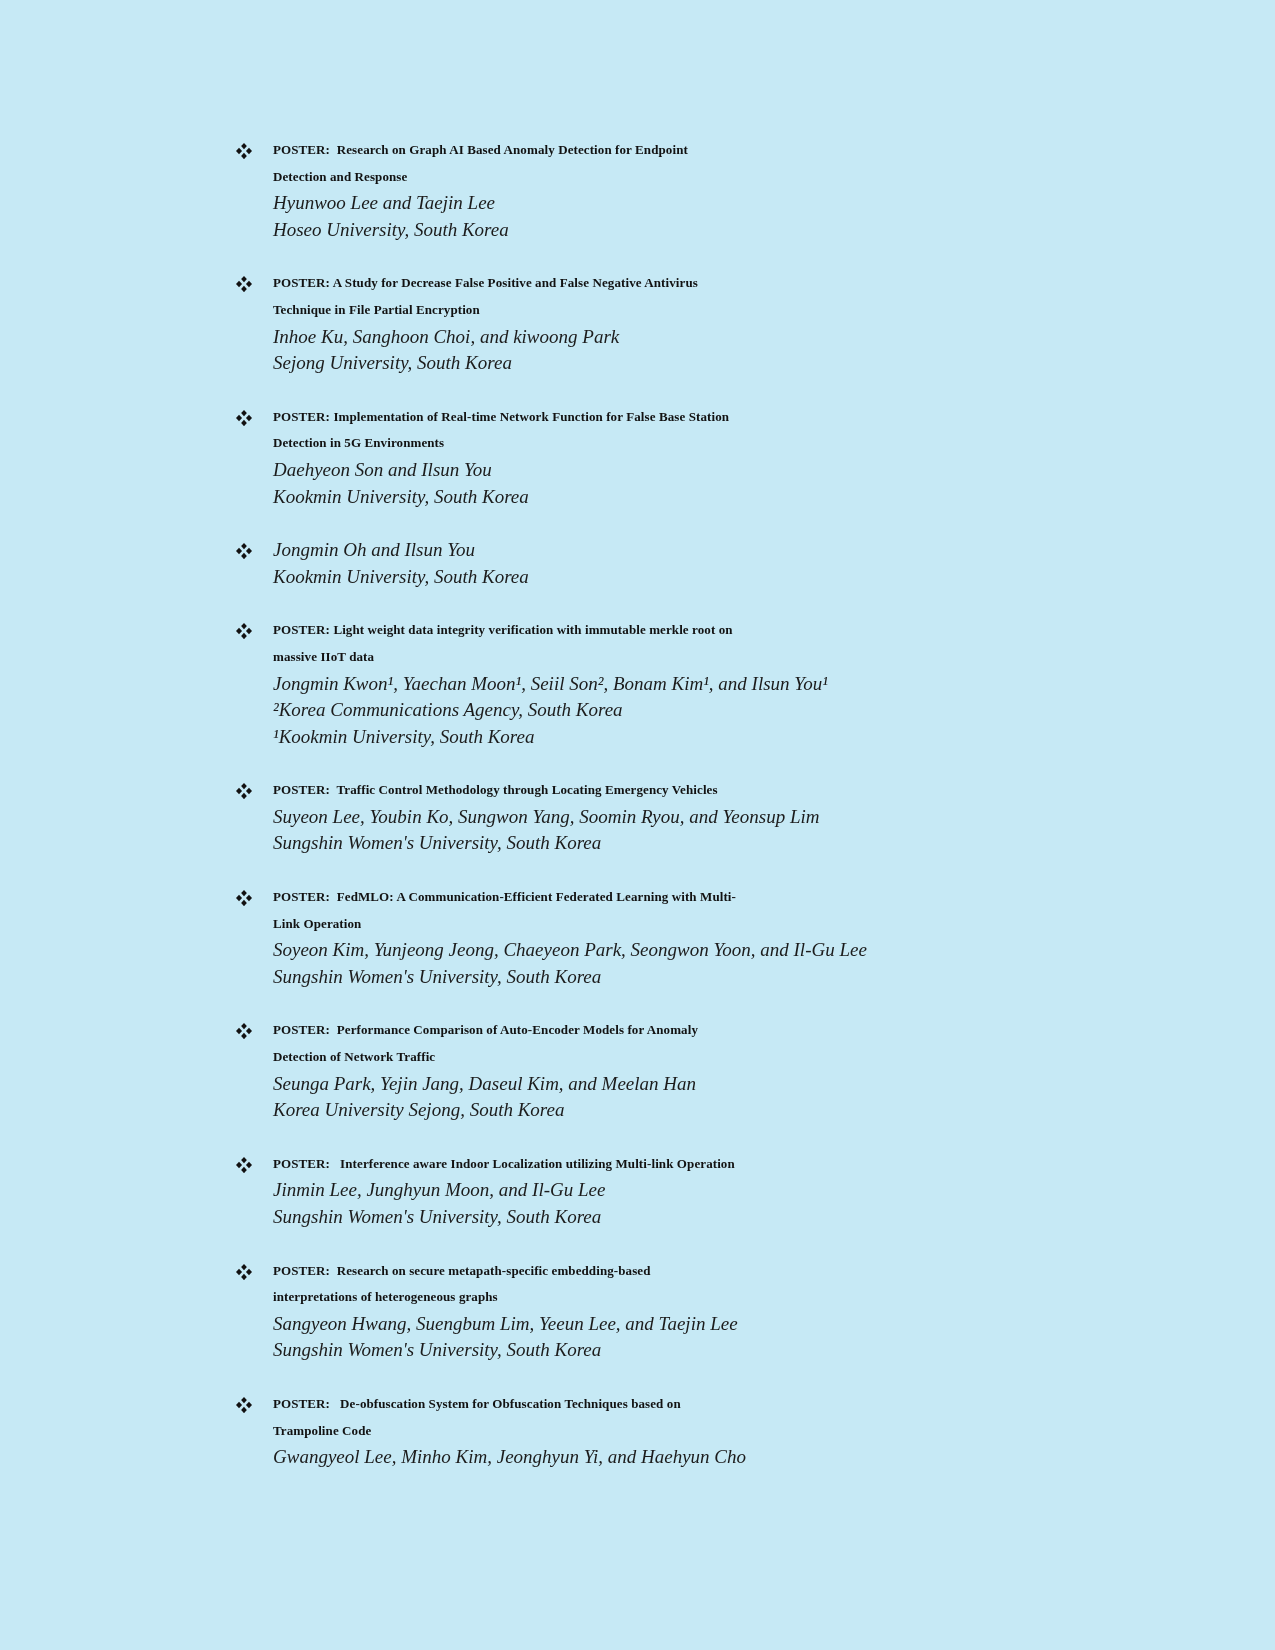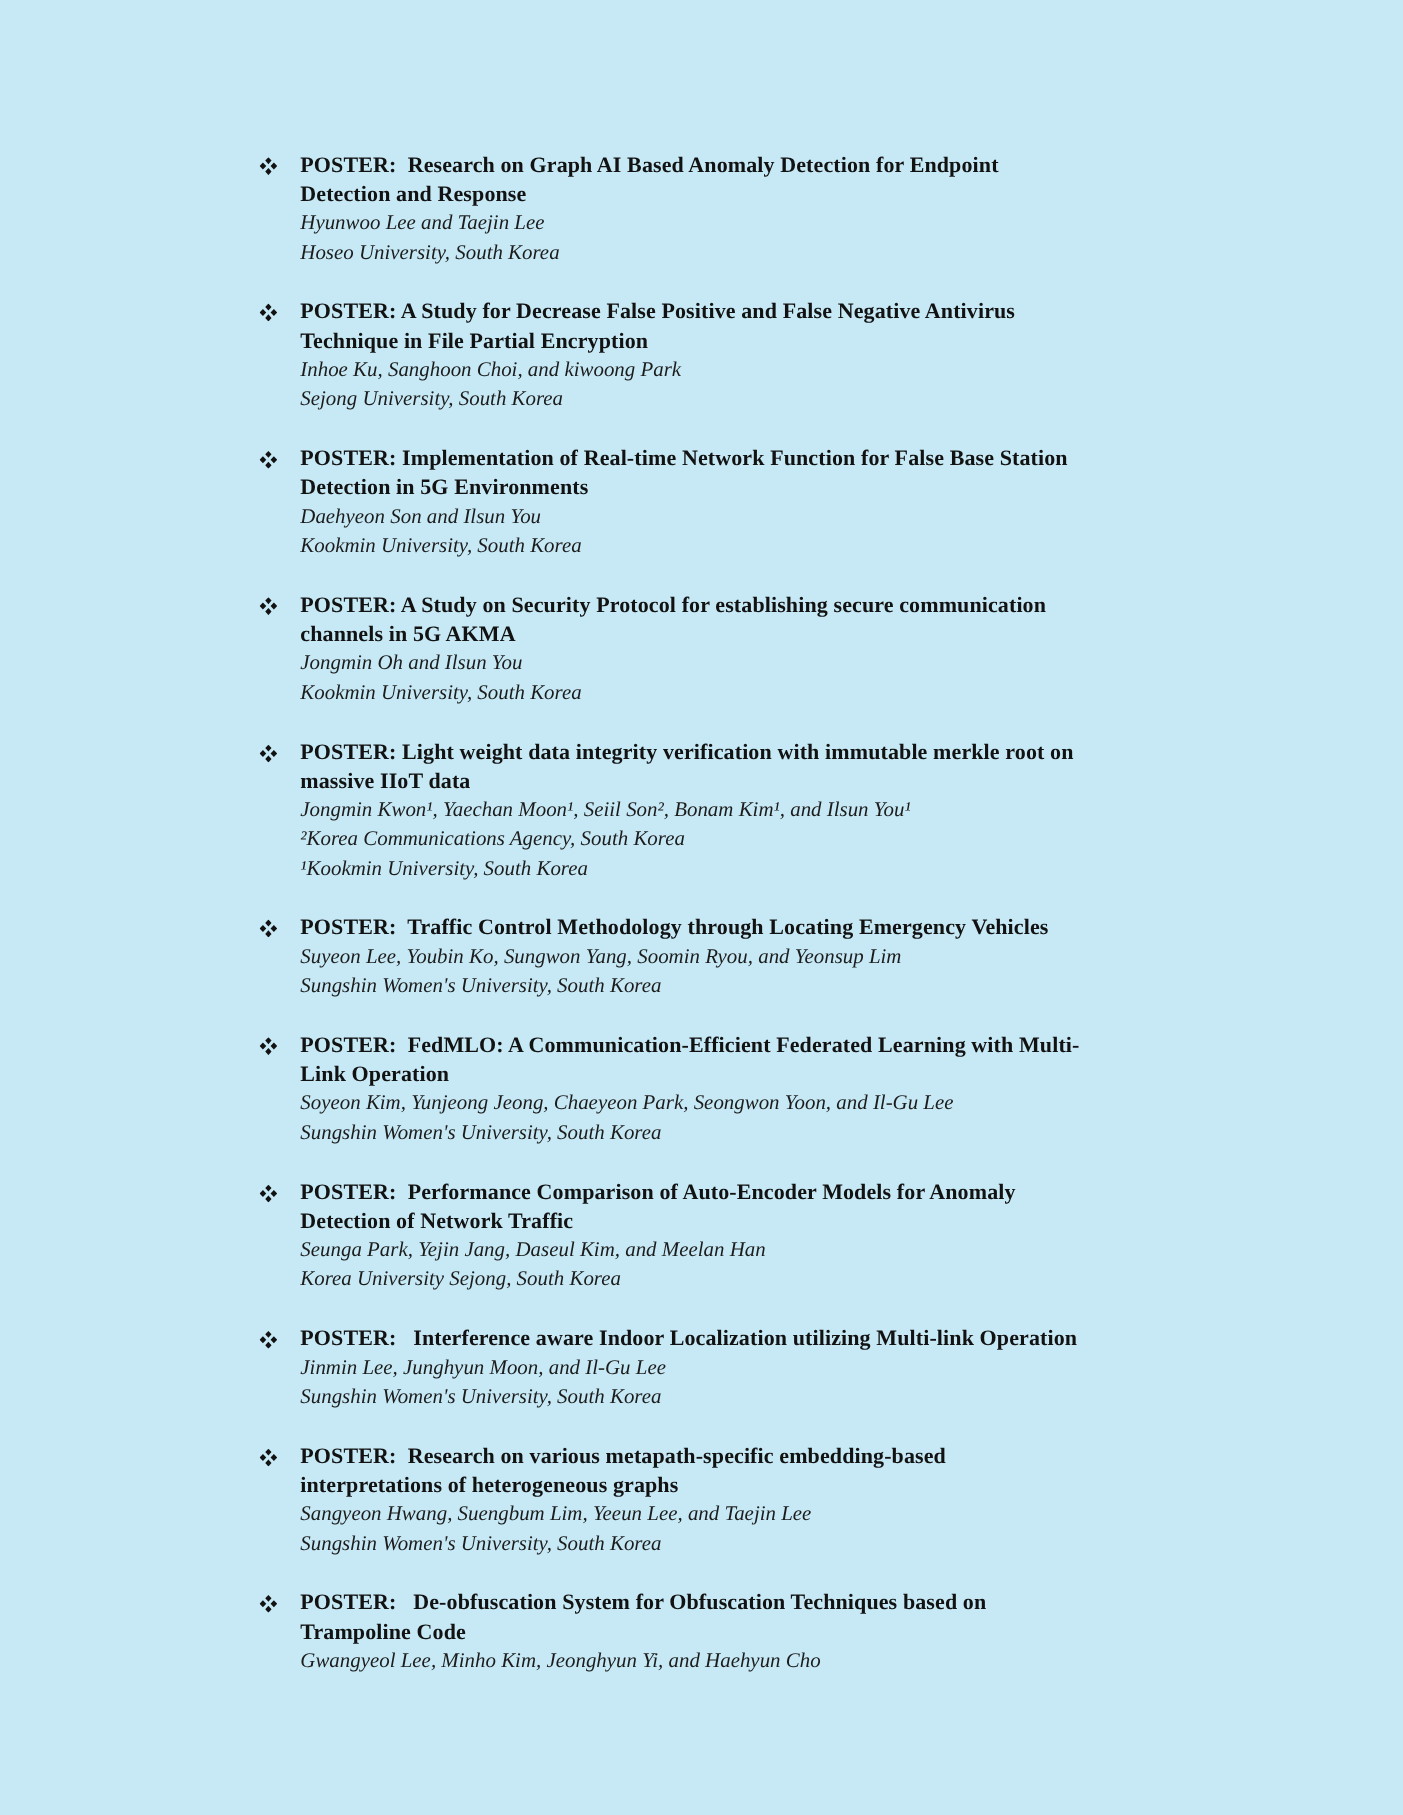--- a/index.html
+++ b/index.html
@@ -30,21 +30,21 @@
   .bullet {
     position: absolute;
     left: 0;
     top: 6px;
     width: 16px;
     height: 16px;
     line-height: 0;
   }
   .poster-title {
     font-weight: bold;
-    font-size: 20px;
+    font-size: 13px;
     line-height: 26.6px;
     white-space: pre-wrap;
     color: #121212;
     letter-spacing: 0.1px;
   }
   .poster-authors,
   .poster-affil {
     font-style: italic;
     font-size: 19px;
     line-height: 26.6px;
@@ -105,22 +105,20 @@
 
     <div class="poster-item">
       <span class="bullet"><svg viewBox="0 0 18 18" width="16" height="16">
             <g fill="#121212">
               <path d="M9 0 L12.2 3.4 L9 7 L5.8 3.4 Z"></path>
               <path d="M3.4 5.4 L6.8 9 L3.4 12.6 L0 9 Z"></path>
               <path d="M14.6 5.4 L18 9 L14.6 12.6 L11.2 9 Z"></path>
               <path d="M9 11 L12.2 14.6 L9 18.2 L5.8 14.6 Z"></path>
             </g>
           </svg></span>
-      <div class="poster-title">POSTER: A Study on Security Protocol for establishing secure communication
-channels in 5G AKMA</div>
       <div class="poster-authors">Jongmin Oh and Ilsun You</div>
       <div class="poster-affil">Kookmin University, South Korea</div>
     </div>
 
     <div class="poster-item">
       <span class="bullet"><svg viewBox="0 0 18 18" width="16" height="16">
             <g fill="#121212">
               <path d="M9 0 L12.2 3.4 L9 7 L5.8 3.4 Z"></path>
               <path d="M3.4 5.4 L6.8 9 L3.4 12.6 L0 9 Z"></path>
               <path d="M14.6 5.4 L18 9 L14.6 12.6 L11.2 9 Z"></path>
@@ -194,21 +192,21 @@
 
     <div class="poster-item">
       <span class="bullet"><svg viewBox="0 0 18 18" width="16" height="16">
             <g fill="#121212">
               <path d="M9 0 L12.2 3.4 L9 7 L5.8 3.4 Z"></path>
               <path d="M3.4 5.4 L6.8 9 L3.4 12.6 L0 9 Z"></path>
               <path d="M14.6 5.4 L18 9 L14.6 12.6 L11.2 9 Z"></path>
               <path d="M9 11 L12.2 14.6 L9 18.2 L5.8 14.6 Z"></path>
             </g>
           </svg></span>
-      <div class="poster-title">POSTER:  Research on various metapath-specific embedding-based
+      <div class="poster-title">POSTER:  Research on secure metapath-specific embedding-based
 interpretations of heterogeneous graphs</div>
       <div class="poster-authors">Sangyeon Hwang, Suengbum Lim, Yeeun Lee, and Taejin Lee</div>
       <div class="poster-affil">Sungshin Women's University, South Korea</div>
     </div>
 
     <div class="poster-item">
       <span class="bullet"><svg viewBox="0 0 18 18" width="16" height="16">
             <g fill="#121212">
               <path d="M9 0 L12.2 3.4 L9 7 L5.8 3.4 Z"></path>
               <path d="M3.4 5.4 L6.8 9 L3.4 12.6 L0 9 Z"></path>

